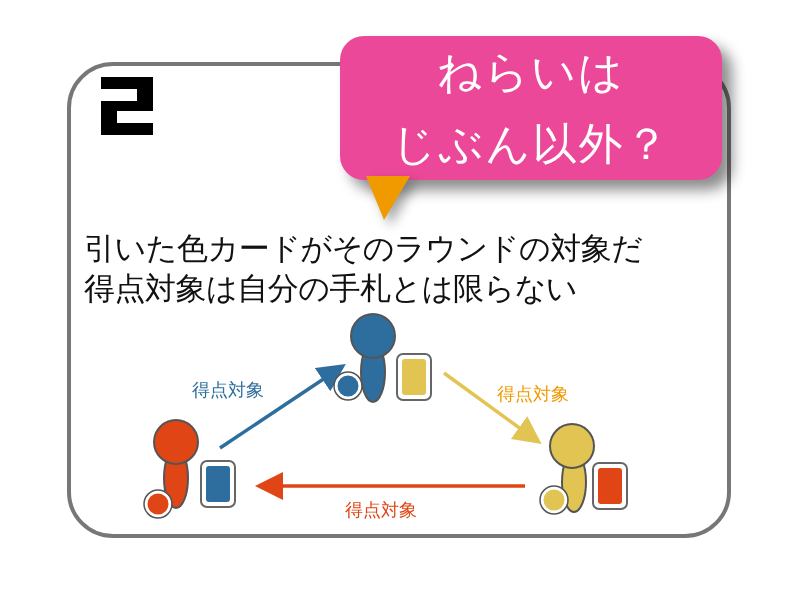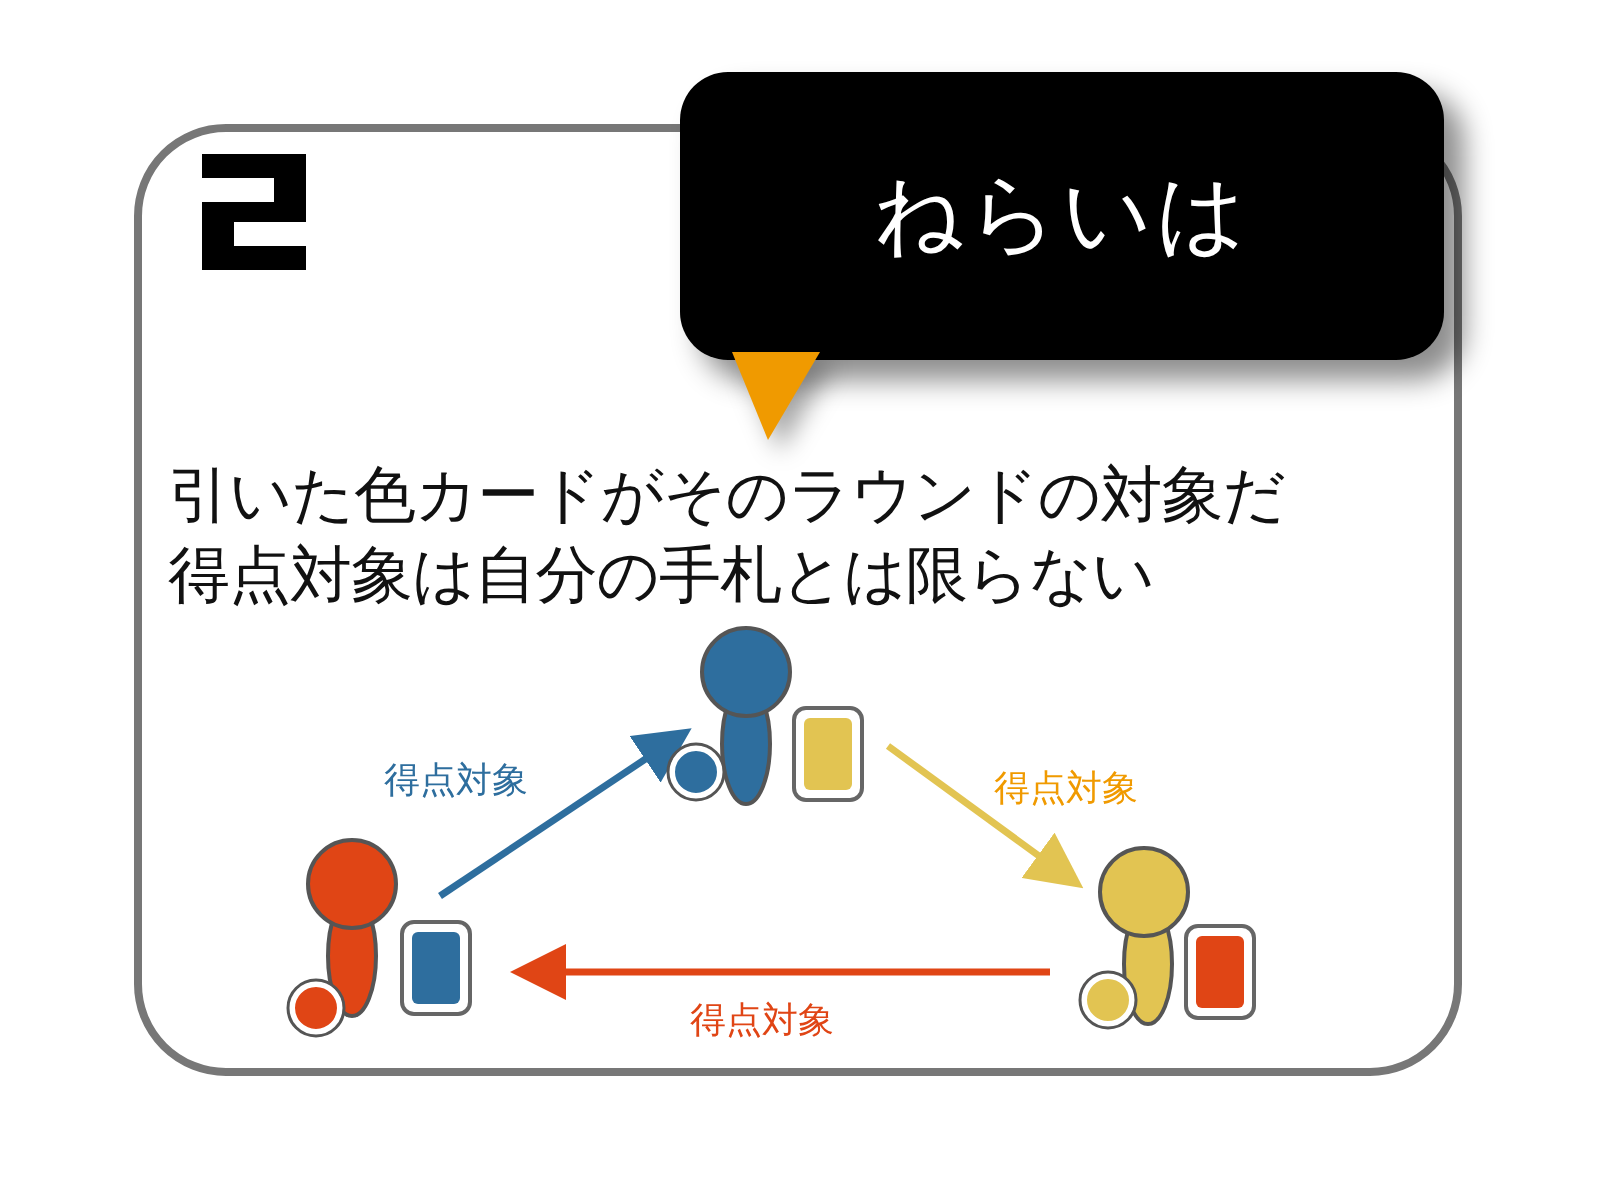--- a/index.html
+++ b/index.html
@@ -2,21 +2,21 @@
 <html><head>
 <meta charset="utf-8">
 <style>
   html, body { margin: 0; padding: 0; background: #ffffff; }
   body { width: 800px; height: 600px; position: relative; overflow: hidden;
          font-family: "DejaVu Sans", "Liberation Sans", sans-serif; }
   .panel { position: absolute; left: 67px; top: 62px; width: 664px; height: 476px;
            border: 4px solid #777777; border-radius: 46px; background: #fff; box-sizing: border-box; }
   .step-num { position: absolute; left: 99px; top: 75px; width: 58px; height: 62px; }
   .callout { position: absolute; left: 340px; top: 36px; width: 382px; height: 144px;
-             background: #000000; border-radius: 24px;
+             background: #ec4899; border-radius: 24px;
              box-shadow: 10px 10px 14px rgba(0,0,0,0.45);
              display: flex; flex-direction: column; align-items: center; justify-content: center;
              color: #fff; font-size: 44px; line-height: 52px; letter-spacing: 2px; gap: 20px; }
   .callout-tail { position: absolute; left: 366px; top: 176px; width: 0; height: 0;
                   border-left: 18px solid transparent; border-right: 26px solid transparent;
                   border-top: 44px solid #f09a00;
                   filter: drop-shadow(6px 6px 6px rgba(0,0,0,0.35)); }
   .desc { position: absolute; left: 84px; top: 228px; font-size: 31px; line-height: 40px;
           color: #111; letter-spacing: -0.5px; }
   .desc div { white-space: nowrap; }
@@ -27,20 +27,21 @@
 <body>
 
 <div class="panel"></div>
 
 <svg class="step-num" viewBox="0 0 58 62">
   <path d="M2 2 H54 V36 H18 V48 H54 V60 H2 V26 H38 V14 H2 Z" fill="#000"></path>
 </svg>
 
 <div class="callout">
   <div>ねらいは</div>
+  <div>じぶん以外？</div>
 </div>
 <div class="callout-tail"></div>
 
 <div class="desc">
   <div>引いた色カードがそのラウンドの対象だ</div>
   <div>得点対象は自分の手札とは限らない</div>
 </div>
 
 <svg class="diagram" width="800" height="600">
   <defs>

